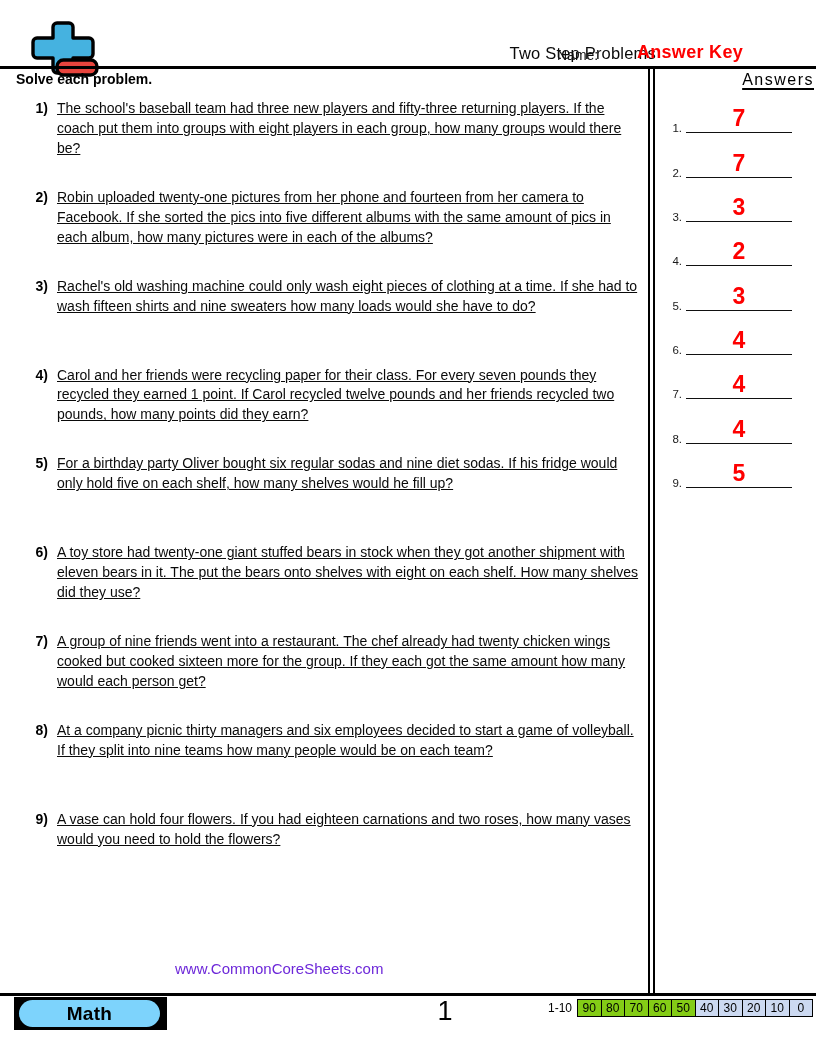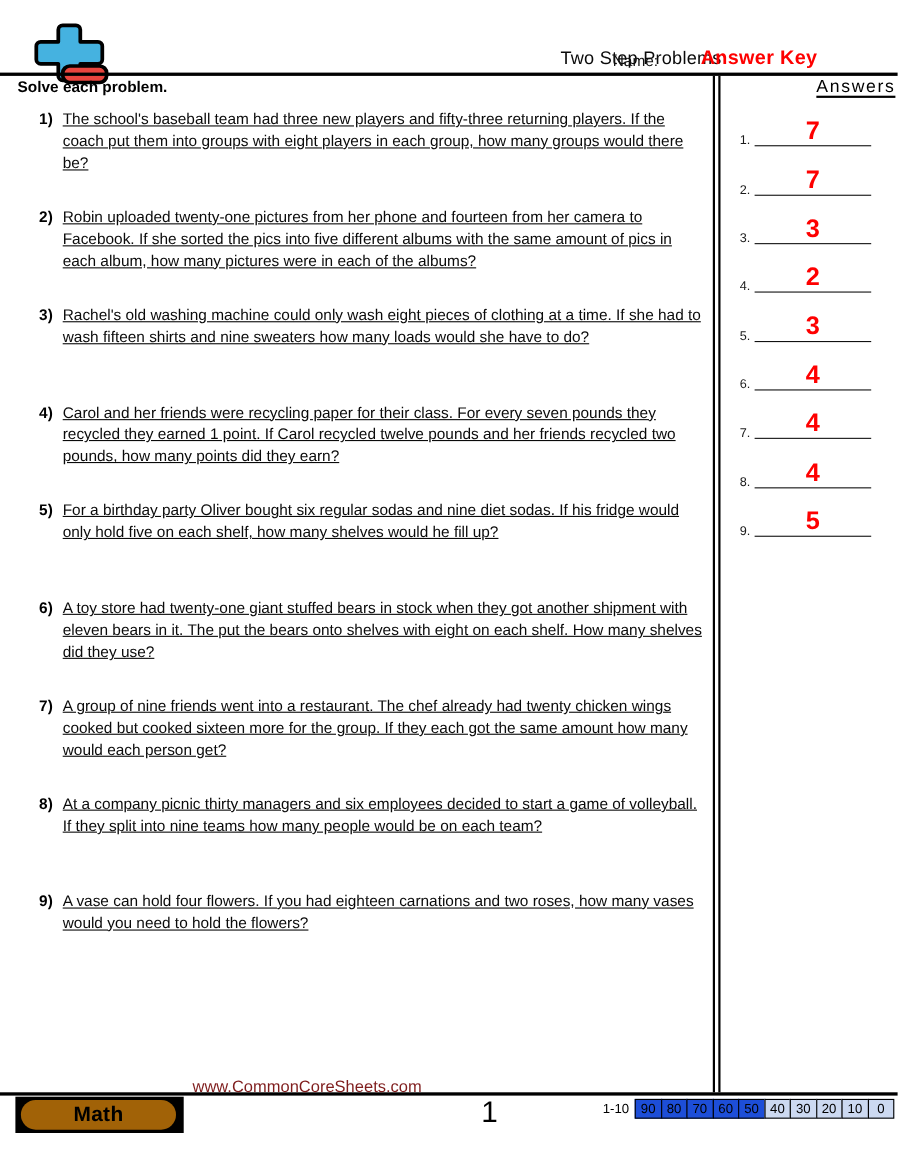--- a/index.html
+++ b/index.html
@@ -52,32 +52,32 @@
     font-size:11.5px;color:#1a1a1a;
   }
   .aline{position:absolute;left:30px;right:24px;bottom:3px;border-bottom:1.6px solid #111;}
   .avalue{
     position:absolute;left:30px;right:24px;bottom:4px;text-align:center;
     font-size:23px;font-weight:bold;color:var(--answer-red,#fe0000);
   }
   
   .math-badge{position:absolute;left:14px;top:997px;width:153px;height:33px;background:#000;}
   .math-pill{
-    position:absolute;left:5px;right:7px;top:3px;bottom:3px;background:#a16207;border-radius:15px;
+    position:absolute;left:5px;right:7px;top:3px;bottom:3px;background:#7dd3fc;border-radius:15px;
     display:flex;align-items:center;justify-content:center;
     font-size:19px;font-weight:bold;letter-spacing:.3px;
   }
-  .site-url{position:absolute;left:175px;top:980px;font-size:15px;color:#7f1d1d;}
+  .site-url{position:absolute;left:175px;top:960px;font-size:15px;color:#6d28d9;}
   .page-num{position:absolute;left:420px;top:996px;width:50px;text-align:center;font-size:27px;}
   .score-row{position:absolute;right:3px;top:999px;display:flex;align-items:center;}
   .score-label{font-size:12px;margin-right:6px;}
   .score-cell{
     width:24.5px;height:18px;border:1px solid #000;margin-left:-1px;
     display:flex;align-items:center;justify-content:center;
-    font-size:12px;background:#1d4ed8;
+    font-size:12px;background:#84cc16;
   }
   .score-cell.highlight{background:var(--score-highlight,#ccd9f1);}
 </style>
 </head>
 <body>
 
 <svg class="logo" width="72" height="60" viewBox="0 0 72 60" aria-hidden="true">
   <path d="M27 4 H39 A4 4 0 0 1 43 8 V19 H59 A4 4 0 0 1 63 23 V35 A4 4 0 0 1 59 39 H43 V50 A4 4 0 0 1 39 54 H27 A4 4 0 0 1 23 50 V39 H7 A4 4 0 0 1 3 35 V23 A4 4 0 0 1 7 19 H23 V8 A4 4 0 0 1 27 4 Z" style="fill:var(--logo-blue,#45b2e0);stroke:#000;stroke-width:3.4;stroke-linejoin:round;"></path>
   <rect x="27" y="41" width="40" height="15" rx="6.5" ry="6.5" style="fill:var(--logo-red,#e8453e);stroke:#000;stroke-width:3.4;"></rect>
 </svg>

